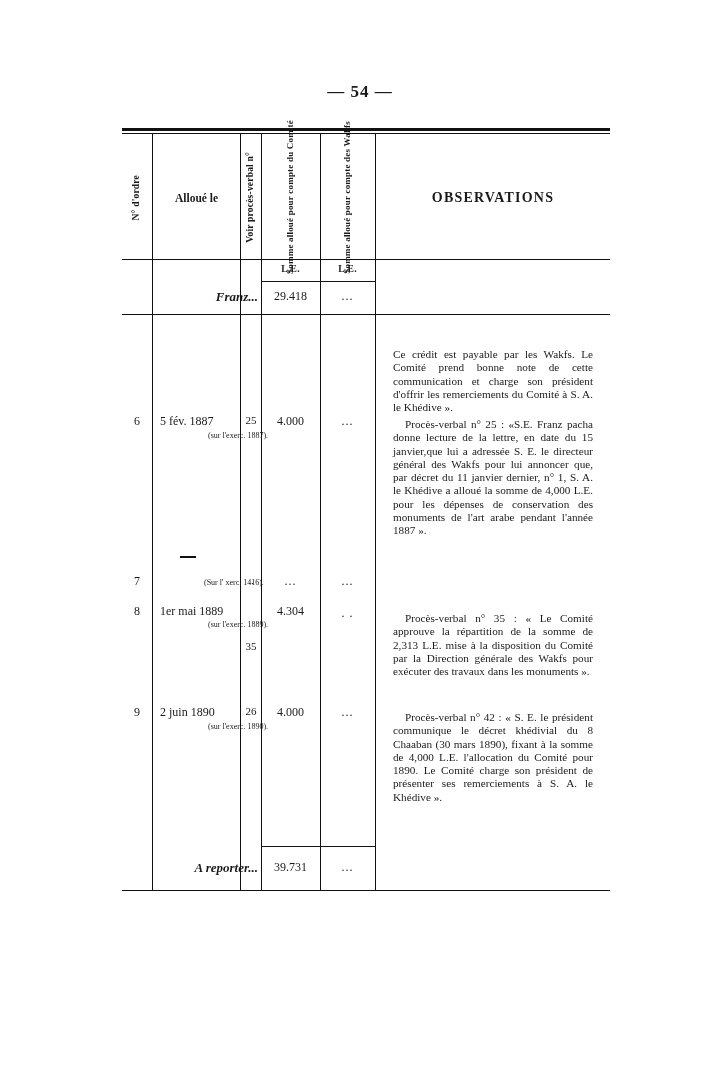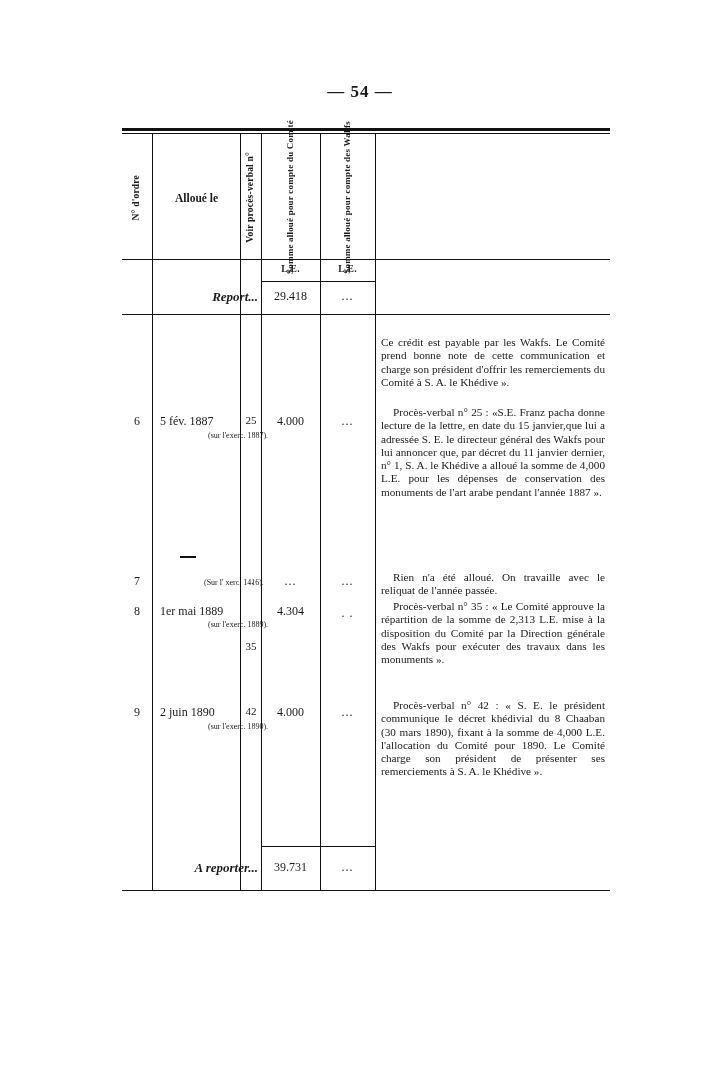--- a/index.html
+++ b/index.html
@@ -129,21 +129,21 @@
 
   .obs-block {
     position: absolute;
     text-align: justify;
     font-size: 11.2px;
     line-height: 13.3px;
     font-family: "Liberation Serif", serif;
     hyphens: none;
   }
   .obs-block p {
-    margin: 0;
+    margin: 12px;
     text-indent: 12px;
     text-align: justify;
   }
   .obs-block p.noind {
     text-indent: 0;
   }
 
   .row-order {
     position: absolute;
     font-size: 12px;
@@ -215,25 +215,28 @@
   </div>
 
   <div class="hdr-cell" style="left:262px; top:138px; width:58px; height:118px;">
     <span class="vert-label two">Somme alloué pour compte du Comité</span>
   </div>
 
   <div class="hdr-cell" style="left:321px; top:138px; width:54px; height:118px;">
     <span class="vert-label two">Somme alloué pour compte des Wakfs</span>
   </div>
 
+  <div class="hdr-cell" style="left:376px; top:140px; width:234px; height:115px;">
+    <span class="hdr-obs">OBSERVATIONS</span>
+  </div>
 
   <div class="unit-row" style="left:261px; top:264px; width:59px;">L.E.</div>
   <div class="unit-row" style="left:320px; top:264px; width:55px;">L.E.</div>
 
-  <div class="report-label" style="left:150px; top:289px; width:108px;">Report...</div>
+  <div class="report-label" style="left:150px; top:289px; width:108px;">Franz...</div>
   <div class="num" style="left:261px; top:289px; width:59px;">29.418</div>
   <div class="dots" style="left:320px; top:289px; width:55px;">...</div>
 
   <div class="row-order" style="left:122px; top:414px; width:30px;">6</div>
   <div class="row-date" style="left:160px; top:414px; width:80px;">5 fév.  1887</div>
   <div class="row-sub" style="left:160px; top:431px; width:82px;">(sur l'exerc. 1887).</div>
   <div class="row-pv" style="left:241px; top:414px; width:20px;">25</div>
   <div class="num" style="left:261px; top:414px; width:59px;">4.000</div>
   <div class="dots" style="left:320px; top:414px; width:55px;">...</div>
 
@@ -244,38 +247,35 @@
     <p>Procès-verbal n° 25 : «S.E. Franz pacha donne lecture de la lettre, en date du 15 janvier,que lui a adressée S. E. le directeur général des Wakfs pour lui annoncer que, par décret du 11 janvier dernier, n° 1, S. A. le Khédive a alloué la somme de 4,000 L.E. pour les dépenses de conservation des monuments de l'art arabe pendant l'année 1887 ».</p>
   </div>
 
   <div class="short-dash" style="left:180px; top:556px;"></div>
 
   <div class="row-order" style="left:122px; top:574px; width:30px;">7</div>
   <div class="row-sub" style="left:156px; top:578px; width:86px;">(Sur l' xerc. 1416).</div>
   <div class="row-pv" style="left:241px; top:574px; width:20px;">..</div>
   <div class="dots" style="left:261px; top:574px; width:59px;">...</div>
   <div class="dots" style="left:320px; top:574px; width:55px;">...</div>
-  <div class="obs-block" style="left:381px; top:571px; width:224px;">
-    <p>Rien n'a été alloué. On travaille avec le reliquat de l'année passée.</p>
-  </div>
 
   <div class="row-order" style="left:122px; top:604px; width:30px;">8</div>
   <div class="row-date" style="left:160px; top:604px; width:80px;"><span>1er mai 1889</span></div>
   <div class="row-sub" style="left:160px; top:620px; width:82px;">(sur l'exerc. 1889).</div>
   <div class="row-pv" style="left:241px; top:612px; width:20px;margin-top:28px;">35</div>
   <div class="num" style="left:261px; top:604px; width:59px;">4.304</div>
   <div class="dots" style="left:320px; top:606px; width:55px;">. .</div>
   <div class="obs-block" style="left:381px; top:600px; width:224px;">
     <p>Procès-verbal n° 35 : « Le Comité approuve la répartition de la somme de 2,313 L.E. mise à la disposition du Comité par la Direction générale des Wakfs pour exécuter des travaux dans les monuments ».</p>
   </div>
 
   <div class="row-order" style="left:122px; top:705px; width:30px;">9</div>
   <div class="row-date" style="left:160px; top:705px; width:80px;">2 juin 1890</div>
   <div class="row-sub" style="left:160px; top:722px; width:82px;">(sur l'exerc. 1890).</div>
-  <div class="row-pv" style="left:241px; top:705px; width:20px;">42</div>
+  <div class="row-pv" style="left:241px; top:705px; width:20px;">26</div>
   <div class="num" style="left:261px; top:705px; width:59px;">4.000</div>
   <div class="dots" style="left:320px; top:705px; width:55px;">...</div>
   <div class="obs-block" style="left:381px; top:699px; width:224px;">
     <p>Procès-verbal n° 42 : « S. E. le président communique le décret khédivial du 8 Chaaban (30 mars 1890), fixant à la somme de 4,000 L.E. l'allocation du Comité pour 1890. Le Comité charge son président de présenter ses remerciements à S. A. le Khédive ».</p>
   </div>
 
   <div class="report-label" style="left:140px; top:860px; width:118px;">A reporter...</div>
   <div class="num" style="left:261px; top:860px; width:59px;">39.731</div>
   <div class="dots" style="left:320px; top:860px; width:55px;">...</div>
 

